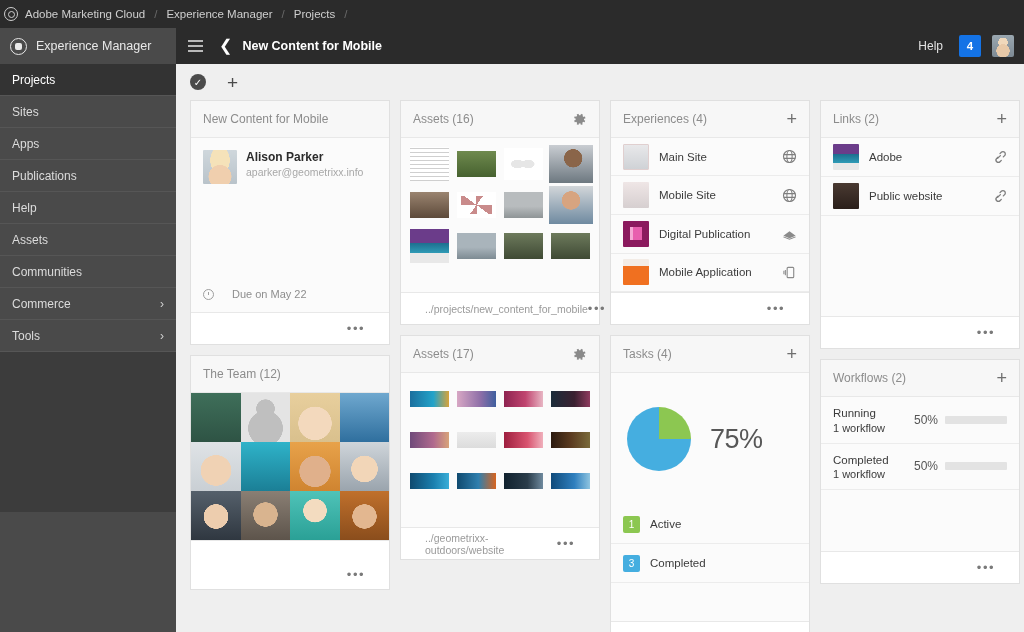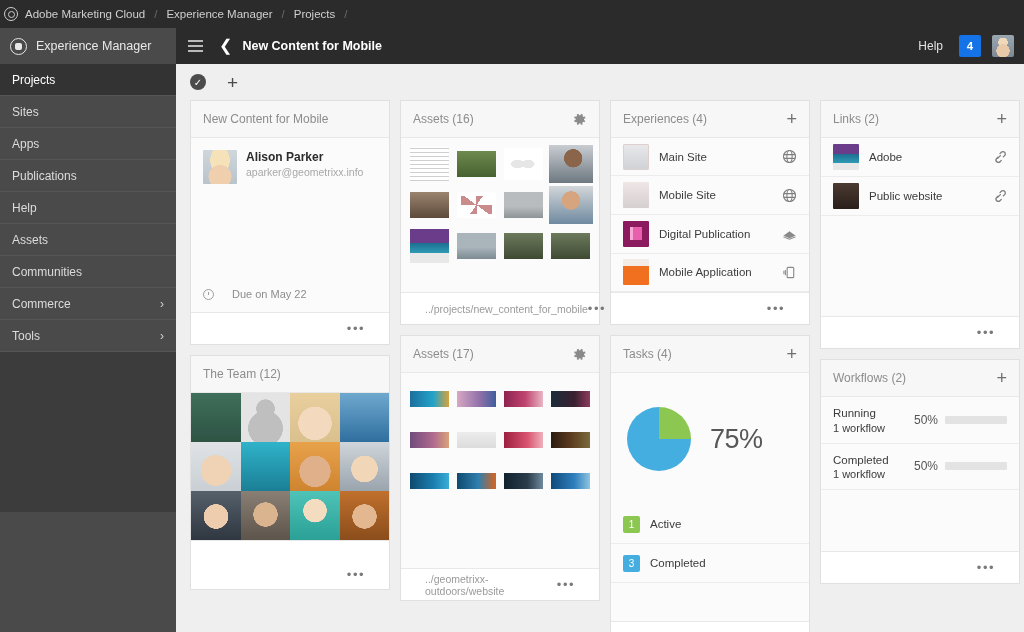--- a/index.html
+++ b/index.html
@@ -351,21 +351,21 @@
                 <div class="ph" style="background:linear-gradient(#6d7a5c,#3f4a34)"></div>
               </div>
           </div>
           <div class="assets-fill"></div>
           <div class="card-foot">
             <span class="foot-path">../projects/new_content_for_mobile</span>
             <span class="dots">•••</span>
           </div>
         </div>
 
-        <div class="card" style="height:266px">
+        <div class="card" style="height:225px">
           <div class="card-head">
             <span class="card-title">Assets (17)</span>
             <span class="head-action">
               <svg class="gear" viewBox="0 0 16 16">
                   <path fill="#8a8a8a" d="M8 5.4A2.6 2.6 0 1 0 8 10.6 2.6 2.6 0 0 0 8 5.4zm0 4.1a1.5 1.5 0 1 1 0-3 1.5 1.5 0 0 1 0 3z"></path>
                   <path fill="#8a8a8a" d="M14 9.1l-1.2-.3a4.9 4.9 0 0 0 0-1.6l1.2-.3a.4.4 0 0 0 .3-.5l-.4-1.3a.4.4 0 0 0-.5-.2l-1.1.4a4.9 4.9 0 0 0-1.1-1.1l.4-1.1a.4.4 0 0 0-.2-.5L9.9 2a.4.4 0 0 0-.5.3l-.3 1.2a4.9 4.9 0 0 0-1.6 0L7.1 2.3A.4.4 0 0 0 6.6 2l-1.3.4a.4.4 0 0 0-.2.5l.4 1.1a4.9 4.9 0 0 0-1.1 1.1l-1.1-.4a.4.4 0 0 0-.5.2L2.4 6.2a.4.4 0 0 0 .3.5l1.2.3a4.9 4.9 0 0 0 0 1.6l-1.2.3a.4.4 0 0 0-.3.5l.4 1.3a.4.4 0 0 0 .5.2l1.1-.4a4.9 4.9 0 0 0 1.1 1.1l-.4 1.1a.4.4 0 0 0 .2.5l1.3.4a.4.4 0 0 0 .5-.3l.3-1.2a4.9 4.9 0 0 0 1.6 0l.3 1.2a.4.4 0 0 0 .5.3l1.3-.4a.4.4 0 0 0 .2-.5l-.4-1.1a4.9 4.9 0 0 0 1.1-1.1l1.1.4a.4.4 0 0 0 .5-.2l.4-1.3a.4.4 0 0 0-.3-.5z"></path>
                 </svg>
             </span>
           </div>
           <div class="thumbgrid">

